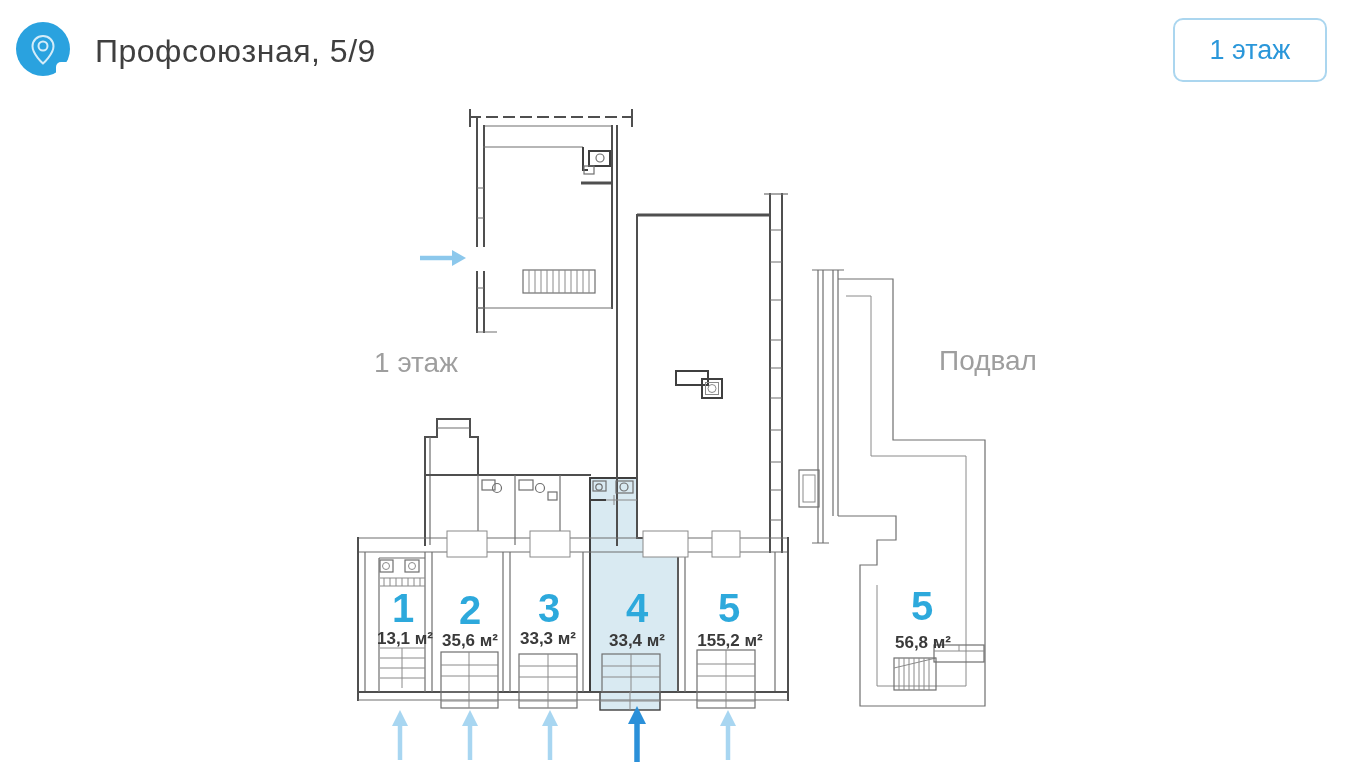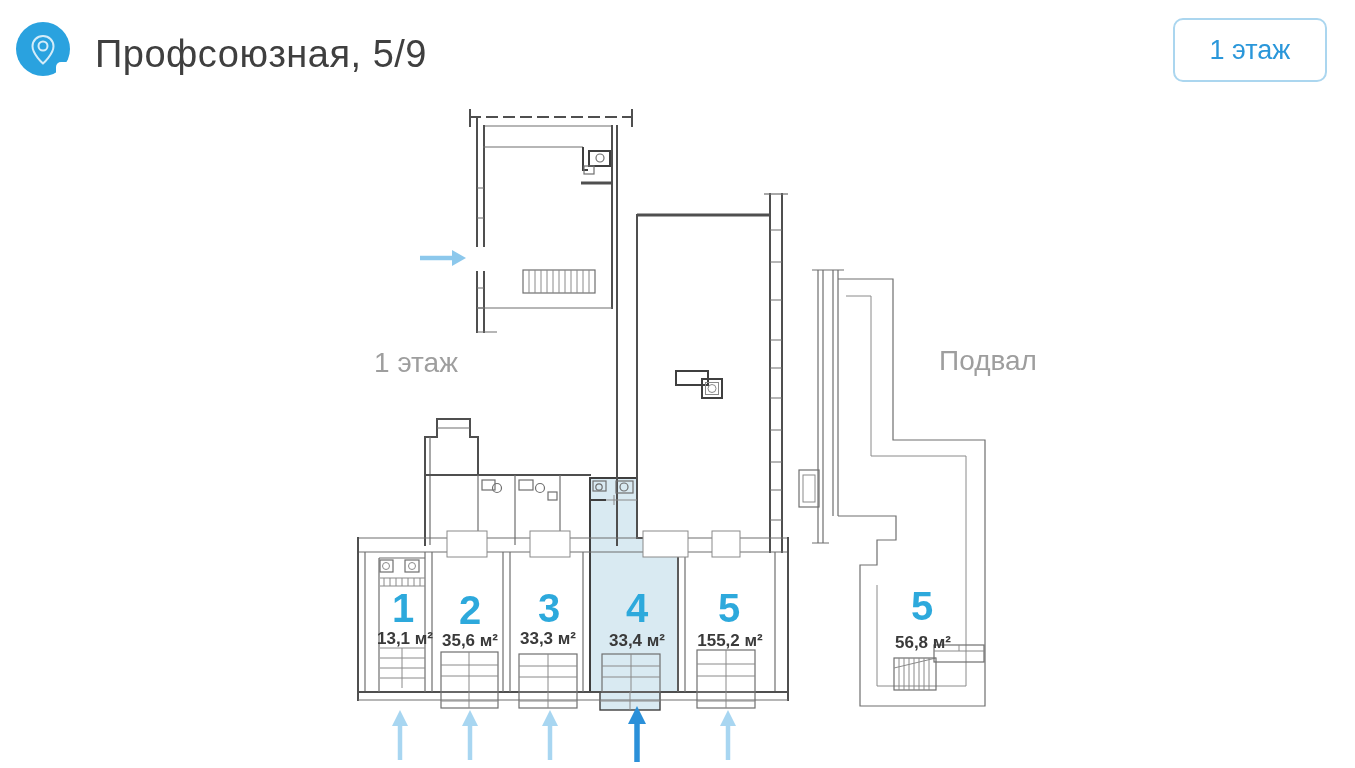--- a/index.html
+++ b/index.html
@@ -2,21 +2,21 @@
 <html><head>
 <meta charset="utf-8">
 <style>
   * { margin:0; padding:0; box-sizing:border-box; }
   html,body { width:1355px; height:768px; background:#ffffff; overflow:hidden;
     font-family:"Liberation Sans", sans-serif; }
   .app { position:relative; width:1355px; height:768px; background:#fff; }
 
   .header { position:absolute; left:0; top:0; width:1355px; height:100px; }
   .loc-icon { position:absolute; left:16px; top:22px; width:54px; height:54px; }
-  .page-title { position:absolute; left:95px; top:33px; font-size:38px; color:#3f3f3f; letter-spacing:0.5px; }
+  .page-title { position:absolute; left:95px; top:33px; font-size:32px; color:#3f3f3f; letter-spacing:0.5px; }
   .floor-btn { position:absolute; right:28px; top:18px; width:154px; height:64px;
     background:#fff; border:2px solid #abd6ef; border-radius:10px;
     color:#2a97da; font-size:27px; font-family:"Liberation Sans", sans-serif; cursor:pointer; }
 
   svg.plan { position:absolute; left:0; top:0; }
   svg text { font-family:"Liberation Sans", sans-serif; }
   .wall  { stroke:#4f4f4f; stroke-width:2; fill:none; stroke-linecap:square; }
   .wallT { stroke:#4f4f4f; stroke-width:3; fill:none; }
   .thin  { stroke:#6f6f6f; stroke-width:1.2; fill:none; }
   .hair  { stroke:#8a8a8a; stroke-width:1; fill:none; }

